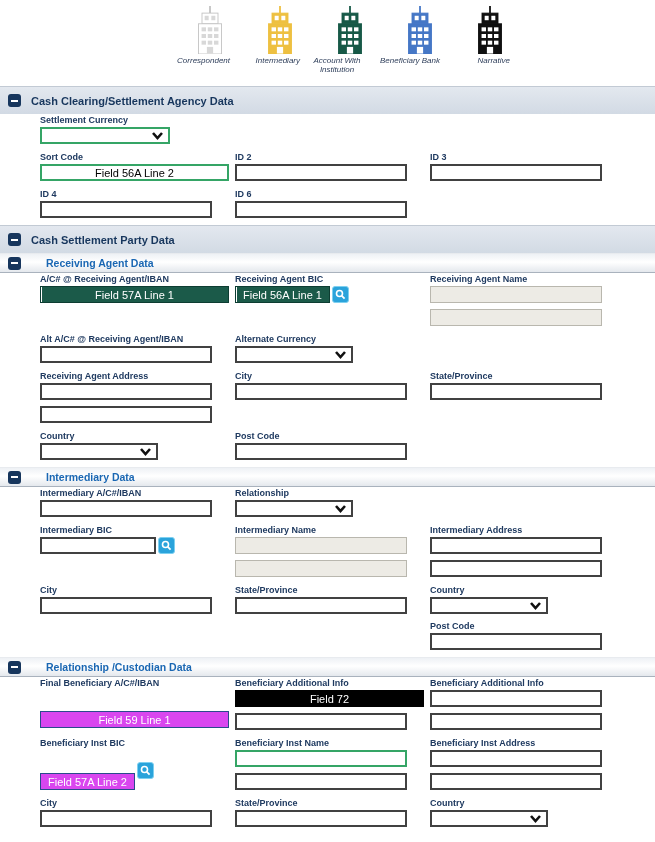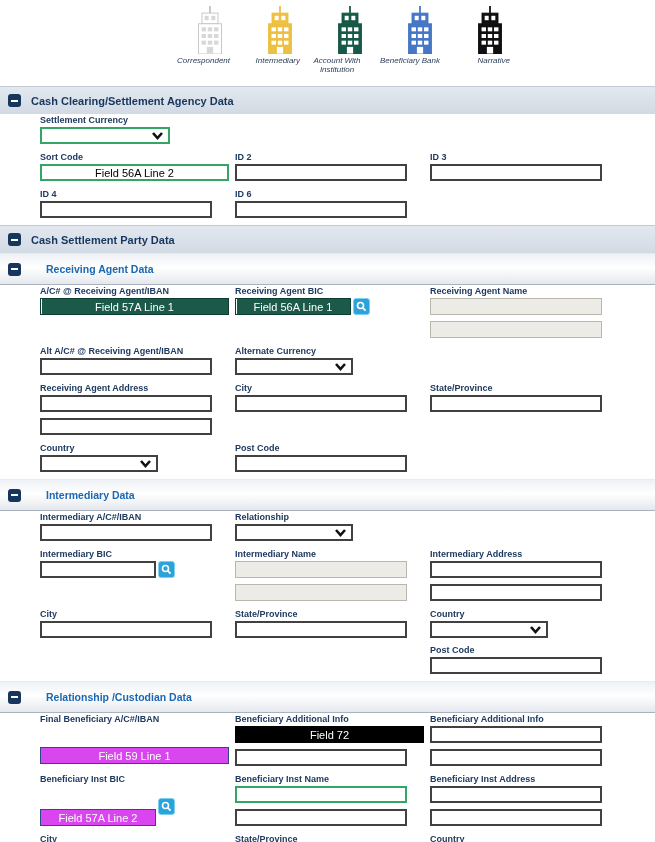--- a/index.html
+++ b/index.html
@@ -12,21 +12,21 @@
   .icon-cell { width:70px; display:flex; flex-direction:column; align-items:flex-end; cursor:pointer;font-style:italic; }
   .bldg { width:40px; height:48px; display:block; }
   .icon-label { margin-top:2px; font-size:8px; line-height:9px; text-align:center;
                 color:#2e3e5a; max-width:66px; }
 
   
   .sec-header { height:28px; display:flex; align-items:center;
                 background:linear-gradient(#e3e8ef,#d2dae4);
                 border-top:1px solid #c2cad4; }
   .sec-title { margin-left:10px; font-size:11px; font-weight:bold; color:#17365d; }
-  .sub-header { height:32px; display:flex; align-items:center;
+  .sub-header { height:20px; display:flex; align-items:center;
                 background:linear-gradient(#eef1f5,#ffffff 45%,#e4e8ed);
                 border-top:1px solid #e8ebef; border-bottom:1px solid #a9b2bd; }
   .sub-title { margin-left:25px; font-size:10.5px; font-weight:bold; color:#1a67b3; }
   .minus { flex:0 0 auto; width:13px; height:13px; margin-left:8px; background:#17365d;
            border-radius:3px; position:relative; cursor:pointer; }
   .minus::after { content:""; position:absolute; left:3px; right:3px; top:5.5px; height:2px; background:#fff; }
 
   
   .sec-body { padding:2px 0 7px 40px; }
   .row { display:flex; align-items:flex-start; margin-bottom:9px; }
@@ -40,21 +40,21 @@
   .tinput.green { border-color:#35a566; }
   .stack { margin-top:6px; }
   .ro { width:172px; height:17px; background:#edebe5; border:1px solid #b9b7ae; }
 
   .vfield { width:189px; height:17px; display:flex; align-items:center; justify-content:center;
             font-size:11px; color:#000; background:#fff; cursor:text; }
   .vfield.greenborder { border:2px solid #35a566; }
   .vfield.fill-green { background:#1b5a49; border:1px solid #0d3d32; color:#fff; box-shadow:inset 1px 0 0 #fff; }
   .vfield.fill-blue  { background:#d946ef; border:1px solid #2a4a8c; color:#fff;margin-top:23px; }
   .vfield.fill-black { background:#000; border:1px solid #000; color:#fff; }
-  .vfield.short { width:116px; }
+  .vfield.short { width:95px; }
 
   .fselect { width:118px; height:17px; border:2px solid #414141; background:#fff;
              display:flex; align-items:center; justify-content:flex-end; padding-right:4px; cursor:pointer; }
   .fselect.green { border-color:#35a566; width:130px; }
 
   .bic-row { display:flex; align-items:center; }
   .search-btn { width:17px; height:17px; margin-left:2px; background:#2aa3db;
                 border:1px solid #7ed0f0; border-radius:3px; display:flex;
                 align-items:center; justify-content:center; cursor:pointer; padding:0; }
 </style>

